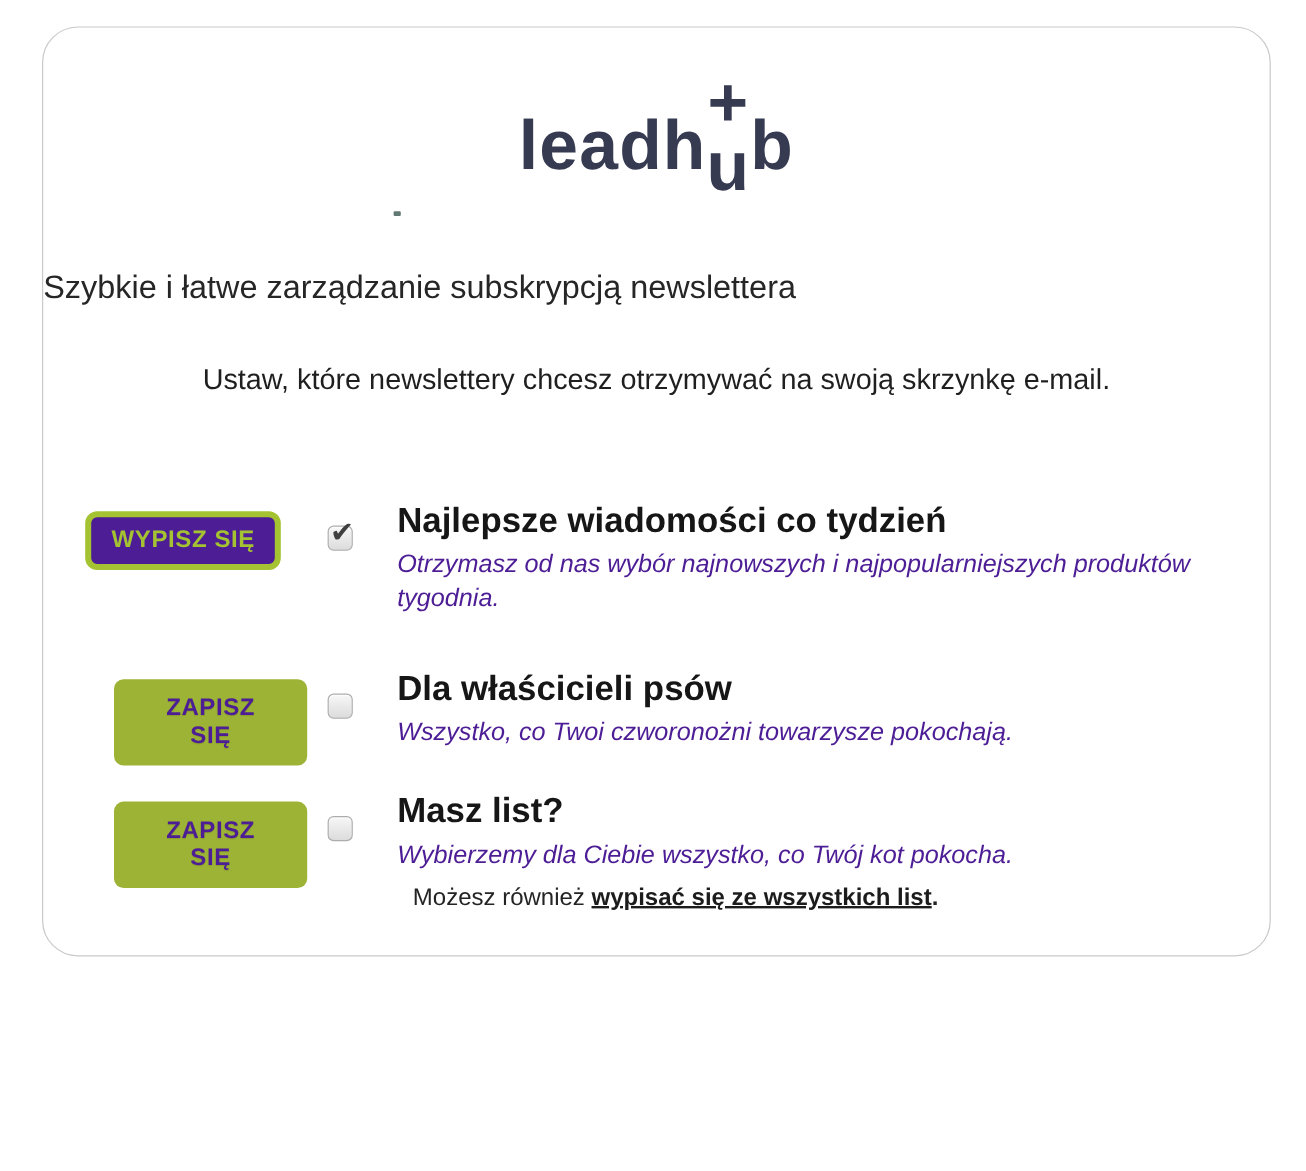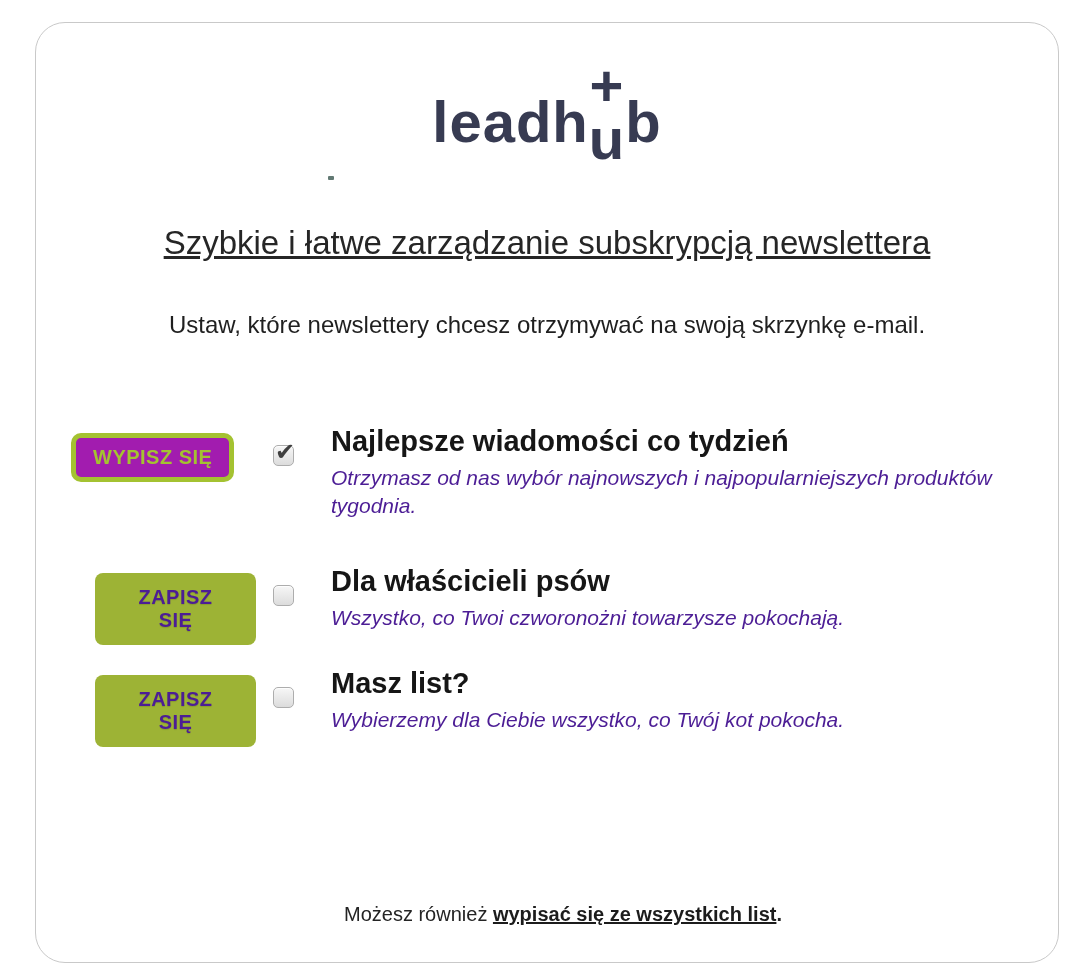--- a/index.html
+++ b/index.html
@@ -6,21 +6,21 @@
   html, body {
     width: 1088px; height: 976px;
     background: #ffffff;
     font-family: "Liberation Sans", "DejaVu Sans", sans-serif;
     position: relative;
     overflow: hidden;
   }
   .card {
     position: absolute;
     left: 35px; top: 22px;
-    width: 1024px; height: 941px;
+    width: 1024px; height: 775px;
     background: #ffffff;
     border: 1px solid #c9c9c9;
     border-radius: 30px;
   }
   
   .logo {
     margin-top: 70px;
     text-align: center;
     font-size: 58px;
     font-weight: 600;
@@ -40,26 +40,25 @@
     position: absolute;
     left: 292px; top: 153px;
     width: 6px; height: 4px;
     background: #46615a;
     border-radius: 1px;
     opacity: 0.85;
   }
   
   .heading {
     margin-top: 72px;
-    text-align: center;
-    font-size: 33px;
+    text-align: left;
+    font-size: 27px;
     font-weight: 400;
     color: #262626;
     line-height: 1.2;
-    text-decoration: underline;
   }
   .subheading {
     margin-top: 48px;
     text-align: center;
     font-size: 24px;
     font-weight: 400;
     color: #1f1f1f;
     line-height: 1.2;
   }
   
@@ -72,21 +71,21 @@
     display: inline-block;
     font-family: "Liberation Sans", "DejaVu Sans", sans-serif;
     font-size: 20px;
     font-weight: 700;
     letter-spacing: 0.5px;
     cursor: pointer;
     margin-top: 8px;
     text-align: center;
   }
   .btn.outline {
-    background: #a21caf;
+    background: #4c1d95;
     border: 5px solid var(--accent-green, #a4c231);
     color: var(--accent-green, #a4c231);
     border-radius: 10px;
     padding: 8px 17px;
   }
   .btn.solid {
     background: var(--accent-green-solid, #9db335);
     border: none;
     color: #4c1d95;
     border-radius: 8px;

